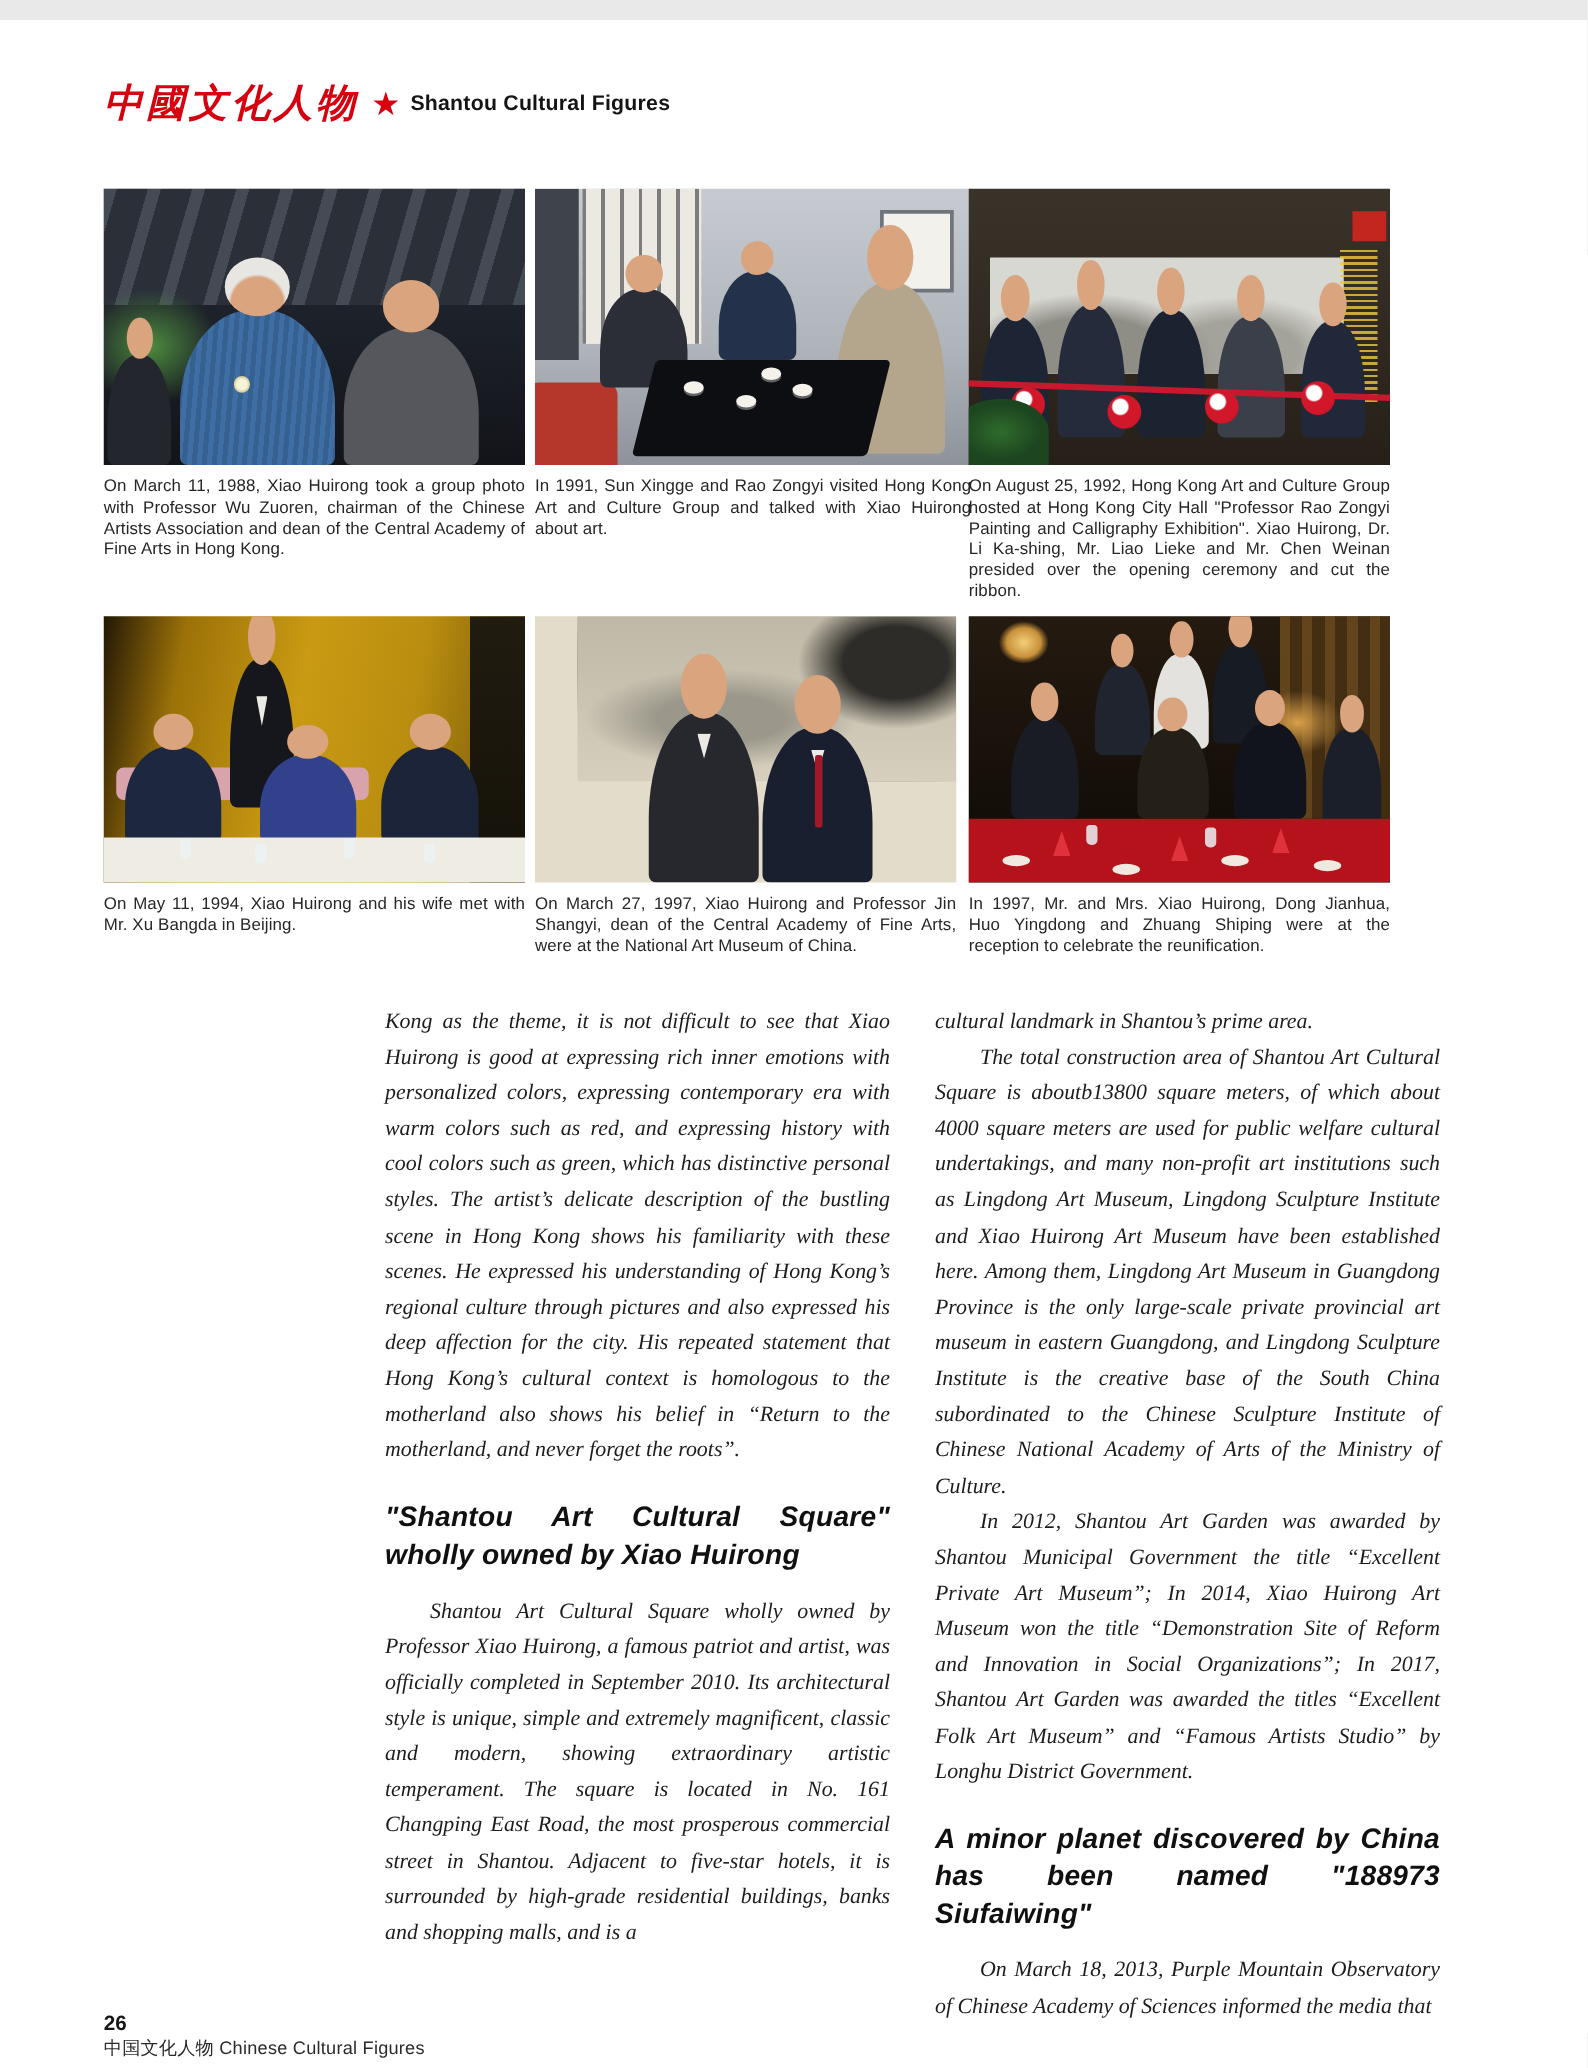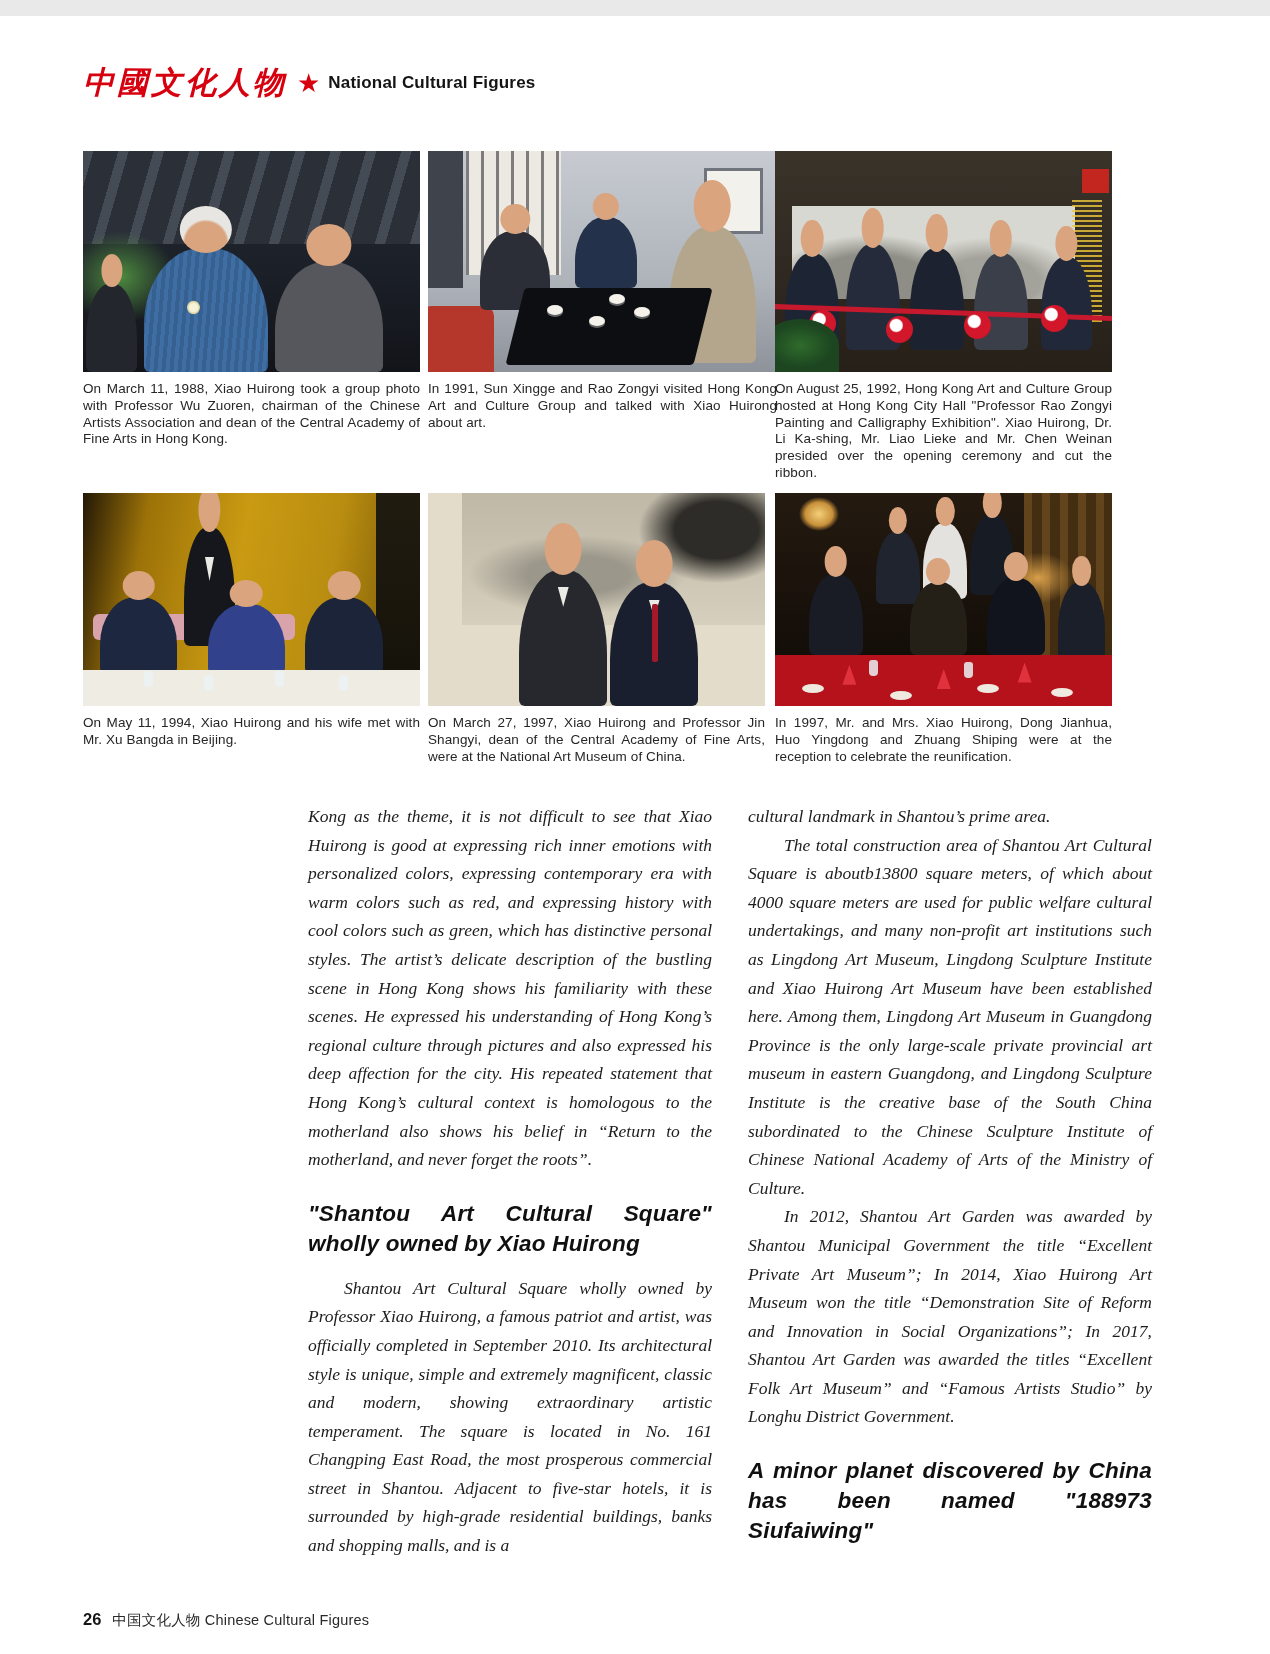--- a/index.html
+++ b/index.html
@@ -108,33 +108,33 @@
     font-size:17.5px; line-height:28.6px; color:#1c1c1c; text-align:justify;
   }
   .indent { text-indent:36px; }
   .headline {
     font-family:"Liberation Sans","DejaVu Sans",sans-serif;
     font-size:22.5px; line-height:30px; font-weight:700; color:#101010;
     text-align:justify; letter-spacing:.2px; margin:25px 0 15px;
   }
 
   
-  .page-footer { position:absolute; left:83px; top:1594px; display:flex; align-items:baseline; color:#2a2a2a; }
+  .page-footer { position:absolute; left:83px; top:1594px; display:flex; align-items:baseline; color:#2a2a2a;flex-direction:column; }
   .page-num { font-weight:700; font-size:16.5px; margin-right:11px; color:#161616; }
   .footer-text { font-size:14.5px; letter-spacing:.2px; }
 </style>
 </head>
 <body>
 
 <div class="page">
 
   <header class="masthead">
     <span class="logo-cn">中國文化人物</span>
     <span class="logo-star">★</span>
-    <span class="logo-en">National Cultural Figures</span>
+    <span class="logo-en">Shantou Cultural Figures</span>
   </header>
 
   <figure class="photo-block" style="left:83px;top:135px;width:337px;">
     <div class="photo p1" style="height:221px">
       <div class="p1-ceiling"></div>
       <div class="p1-glow"></div>
       <div class="person" style="left:1%;bottom:0;width:15%;height:40%;background:#23262d"></div>
       <div class="person" style="left:64%;bottom:8%;width:12%;height:30%;background:#2a2d34"></div>
       <div class="person" style="left:18%;bottom:0;width:37%;height:56%;--skin:radial-gradient(circle at 50% 78%,#d9a47e 0 46%,#e8e6e2 52%);background:repeating-linear-gradient(95deg,#3e6ea3 0 4px,#35608f 4px 8px)"></div>
       <div class="person" style="left:57%;bottom:0;width:32%;height:50%;background:#55575d"></div>
@@ -241,20 +241,21 @@
     <p class="body-text">Kong as the theme, it is not difficult to see that Xiao Huirong is good at expressing rich inner emotions with personalized colors, expressing contemporary era with warm colors such as red, and expressing history with cool colors such as green, which has distinctive personal styles. The artist’s delicate description of the bustling scene in Hong Kong shows his familiarity with these scenes. He expressed his understanding of Hong Kong’s regional culture through pictures and also expressed his deep affection for the city. His repeated statement that Hong Kong’s cultural context is homologous to the motherland also shows his belief in “Return to the motherland, and never forget the roots”.</p>
     <h2 class="headline">"Shantou Art Cultural Square" wholly owned by Xiao Huirong</h2>
     <p class="body-text indent">Shantou Art Cultural Square wholly owned by Professor Xiao Huirong, a famous patriot and artist, was officially completed in September 2010. Its architectural style is unique, simple and extremely magnificent, classic and modern, showing extraordinary artistic temperament. The square is located in No. 161 Changping East Road, the most prosperous commercial street in Shantou. Adjacent to five-star hotels, it is surrounded by high-grade residential buildings, banks and shopping malls, and is a</p>
   </section>
 
   <section class="col" style="left:748px;top:786px;">
     <p class="body-text">cultural landmark in Shantou’s prime area.</p>
     <p class="body-text indent">The total construction area of Shantou Art Cultural Square is aboutb13800 square meters, of which about 4000 square meters are used for public welfare cultural undertakings, and many non-profit art institutions such as Lingdong Art Museum, Lingdong Sculpture Institute and Xiao Huirong Art Museum have been established here. Among them, Lingdong Art Museum in Guangdong Province is the only large-scale private provincial art museum in eastern Guangdong, and Lingdong Sculpture Institute is the creative base of the South China subordinated to the Chinese Sculpture Institute of Chinese National Academy of Arts of the Ministry of Culture.</p>
     <p class="body-text indent">In 2012, Shantou Art Garden was awarded by Shantou Municipal Government the title “Excellent Private Art Museum”; In 2014, Xiao Huirong Art Museum won the title “Demonstration Site of Reform and Innovation in Social Organizations”; In 2017, Shantou Art Garden was awarded the titles “Excellent Folk Art Museum” and “Famous Artists Studio” by Longhu District Government.</p>
     <h2 class="headline">A minor planet discovered by China has been named "188973 Siufaiwing"</h2>
+    <p class="body-text indent">On March 18, 2013, Purple Mountain Observatory of Chinese Academy of Sciences informed the media that</p>
   </section>
 
   <footer class="page-footer">
     <span class="page-num">26</span>
     <span class="footer-text">中国文化人物 Chinese Cultural Figures</span>
   </footer>
 
 </div>
 
 </body></html>

